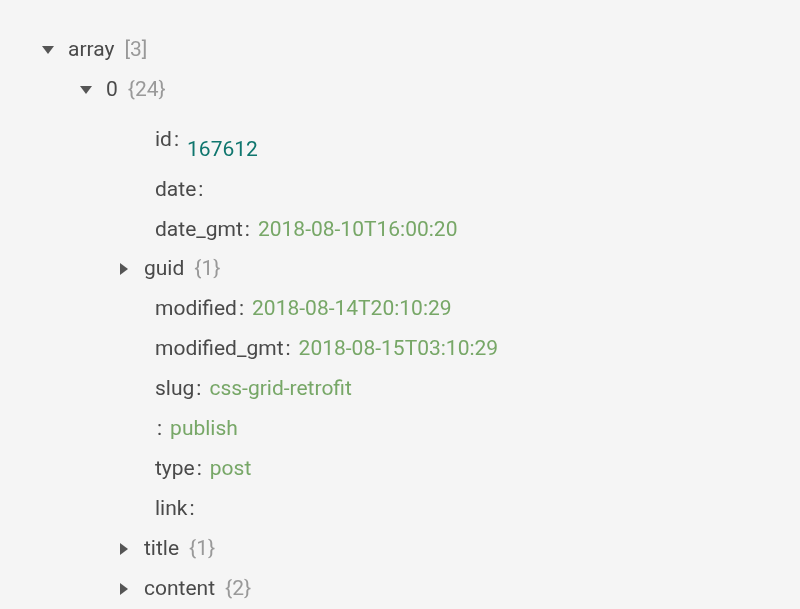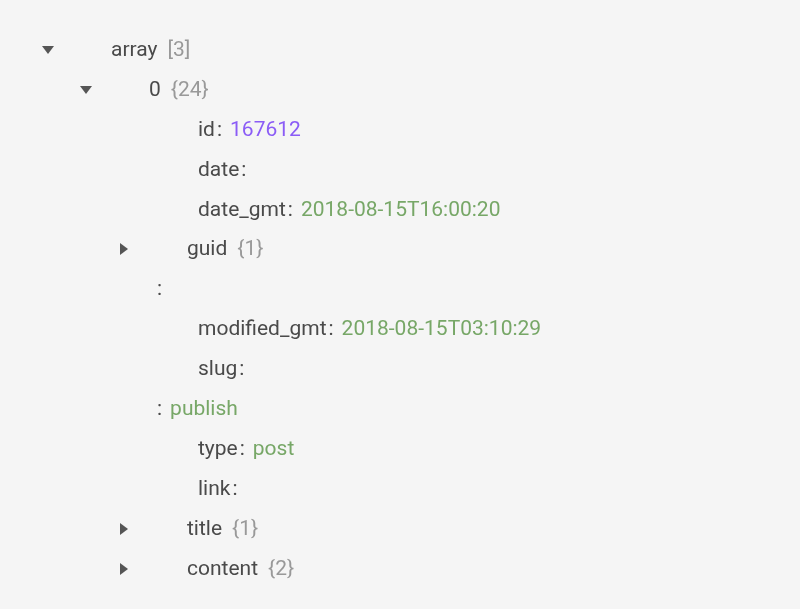--- a/index.html
+++ b/index.html
@@ -38,33 +38,33 @@
     }
     .arrow-right {
       border-top: 6px solid transparent;
       border-bottom: 6px solid transparent;
       border-left: 8px solid #555;
       margin-right: 16px;
       margin-left: 2px;
     }
     .key {
       color: #4a4a4a;
-      margin-left: 43px;
     }
     .colon {
       color: #4a4a4a;
       margin-left: 2px;
       margin-right: 8px;
     }
     .count {
       color: #999;
       margin-left: 10px;
     }
     .val-num {
-      color: #8b5cf6;
+      color: #0f766e;
+      margin-top: 20px;
     }
     .val-str {
       color: #77a767;
     }
   </style>
 </head>
 <body>
 
 <div>
 
@@ -87,42 +87,45 @@
   </div>
 
   <div class="row indent-2b">
     <span class="key">date</span>
     <span class="colon">:</span>
   </div>
 
   <div class="row indent-2b">
     <span class="key">date_gmt</span>
     <span class="colon">:</span>
-    <span class="val-str">2018-08-15T16:00:20</span>
+    <span class="val-str">2018-08-10T16:00:20</span>
   </div>
 
   <div class="row indent-2">
     <span class="arrow arrow-right"></span>
     <span class="key">guid</span>
     <span class="count">{1}</span>
   </div>
 
   <div class="row indent-2b">
+    <span class="key">modified</span>
     <span class="colon">:</span>
+    <span class="val-str">2018-08-14T20:10:29</span>
   </div>
 
   <div class="row indent-2b">
     <span class="key">modified_gmt</span>
     <span class="colon">:</span>
     <span class="val-str">2018-08-15T03:10:29</span>
   </div>
 
   <div class="row indent-2b">
     <span class="key">slug</span>
     <span class="colon">:</span>
+    <span class="val-str">css-grid-retrofit</span>
   </div>
 
   <div class="row indent-2b">
     <span class="colon">:</span>
     <span class="val-str">publish</span>
   </div>
 
   <div class="row indent-2b">
     <span class="key">type</span>
     <span class="colon">:</span>

